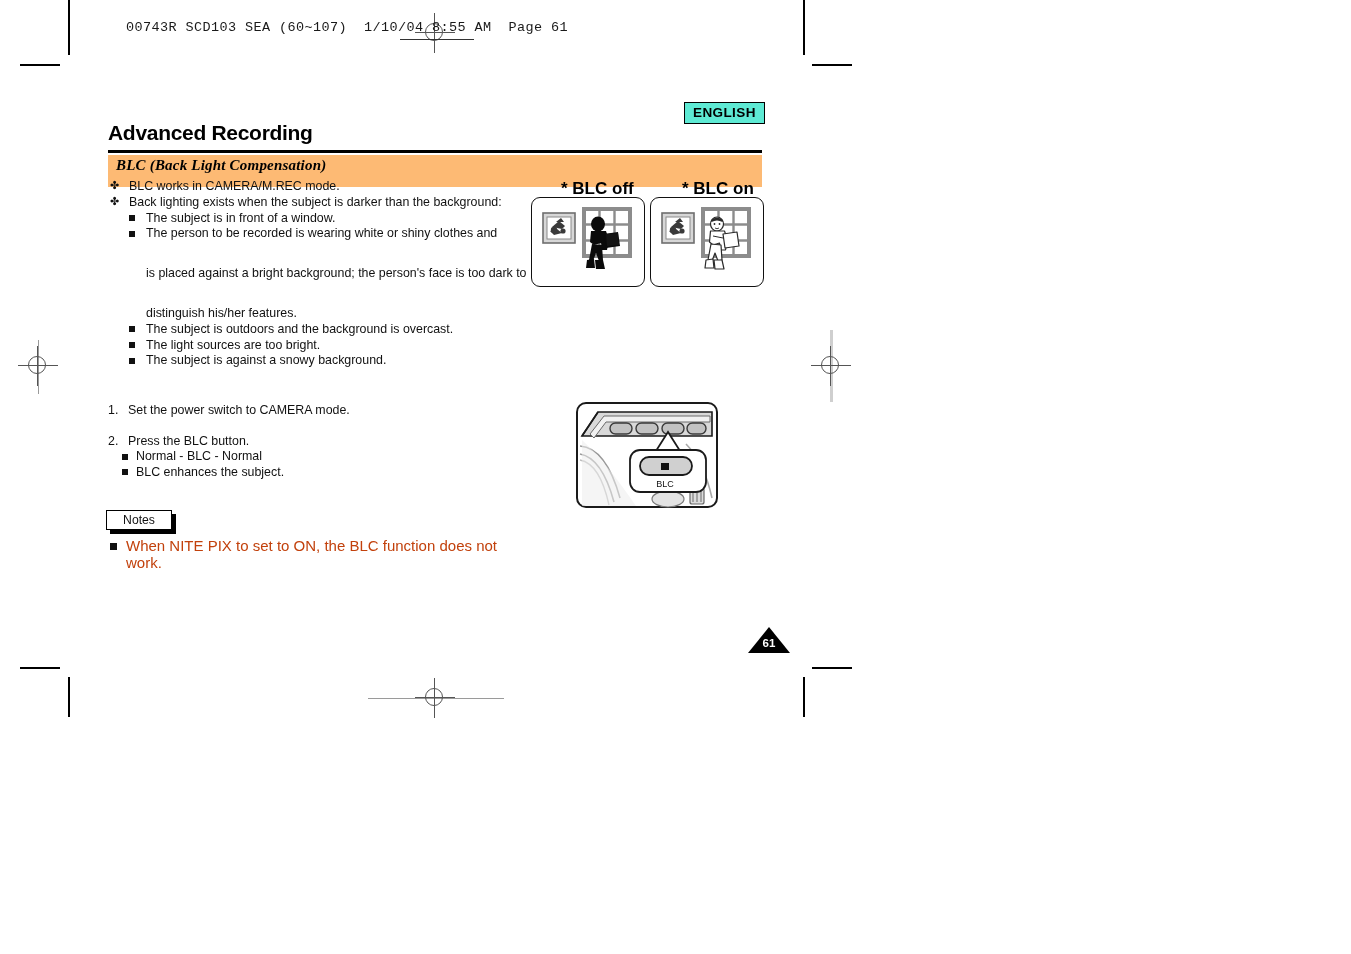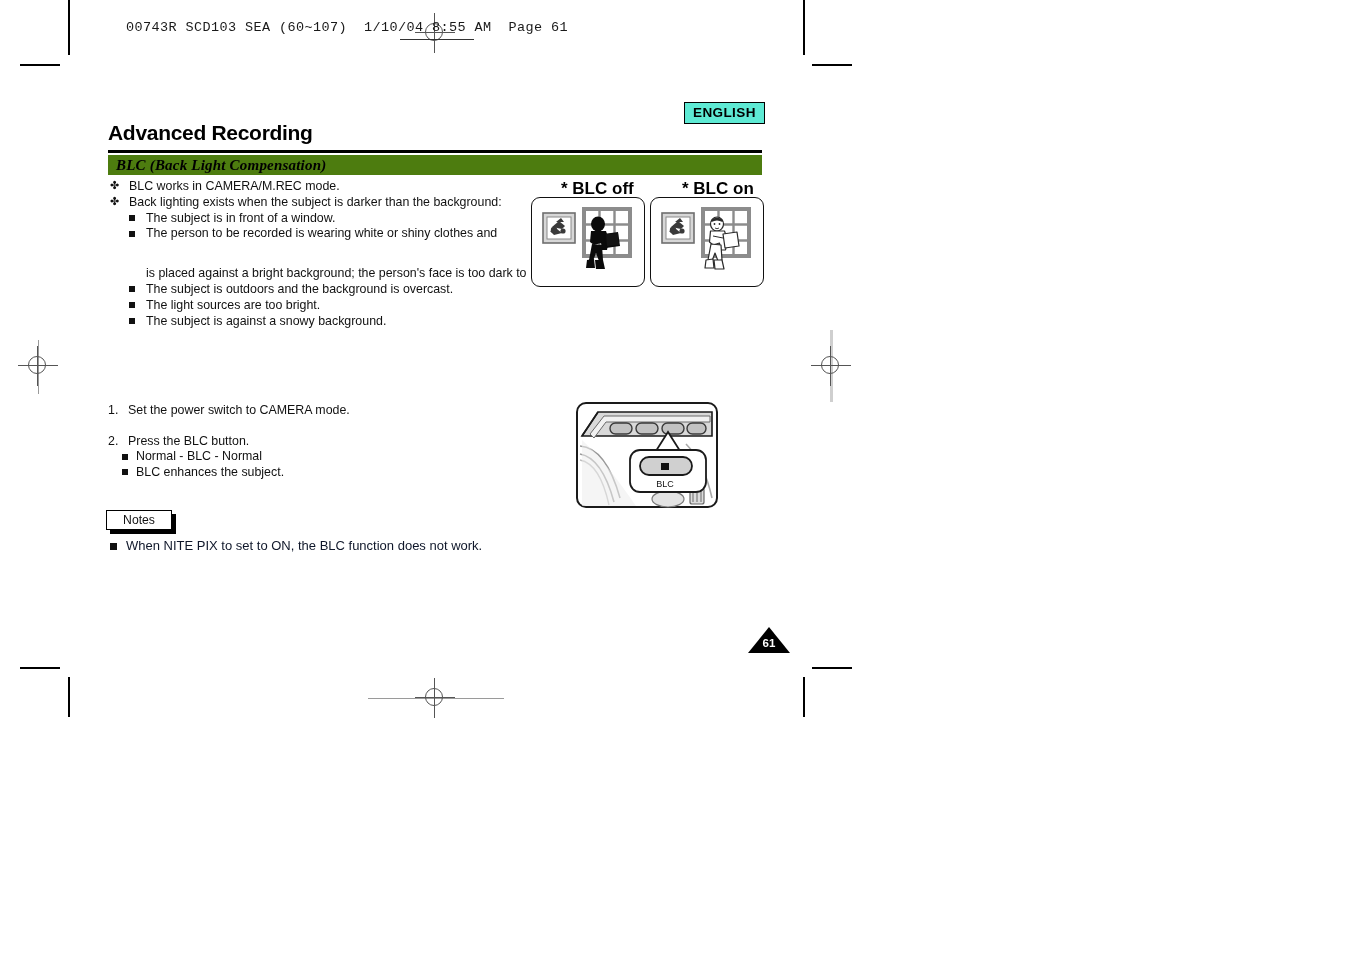--- a/index.html
+++ b/index.html
@@ -104,22 +104,22 @@
     height: 2.5px;
     background: #000;
   }
 
   
   .section-bar {
     position: absolute;
     left: 108px;
     top: 155px;
     width: 654px;
-    height: 20px;
-    background: #4d7c0f;
+    height: 32px;
+    background: #fdba74;
   }
   .section-bar-label {
     position: absolute;
     left: 8px;
     top: 2px;
     font-family: "Liberation Serif", serif;
     font-size: 15px;
     font-weight: bold;
     font-style: italic;
     color: #000;
@@ -235,23 +235,23 @@
   }
   .notes-list {
     position: absolute;
     left: 106px;
     top: 538px;
     width: 430px;
   }
   .note-item {
     position: relative;
     padding-left: 20px;
-    font-size: 13px;
+    font-size: 15px;
     line-height: 16.5px;
-    color: #0f172a;
+    color: #c2410c;
   }
   .note-item .mk {
     position: absolute;
     left: 4px;
     top: 5px;
     width: 6.5px;
     height: 6.5px;
     background: #111;
   }
 
@@ -353,20 +353,21 @@
   <div class="lvl2">
     <span class="mk"></span>
     <span>The subject is in front of a window.</span>
   </div>
 
   <div class="lvl2">
     <span class="mk"></span>
     <span>The person to be recorded is wearing white or shiny clothes and</span>
   </div>
   <div class="cont">is placed against a bright background; the person's face is too dark to</div>
+  <div class="cont">distinguish his/her features.</div>
 
   <div class="lvl2">
     <span class="mk"></span>
     <span>The subject is outdoors and the background is overcast.</span>
   </div>
   <div class="lvl2">
     <span class="mk"></span>
     <span>The light sources are too bright.</span>
   </div>
   <div class="lvl2">

